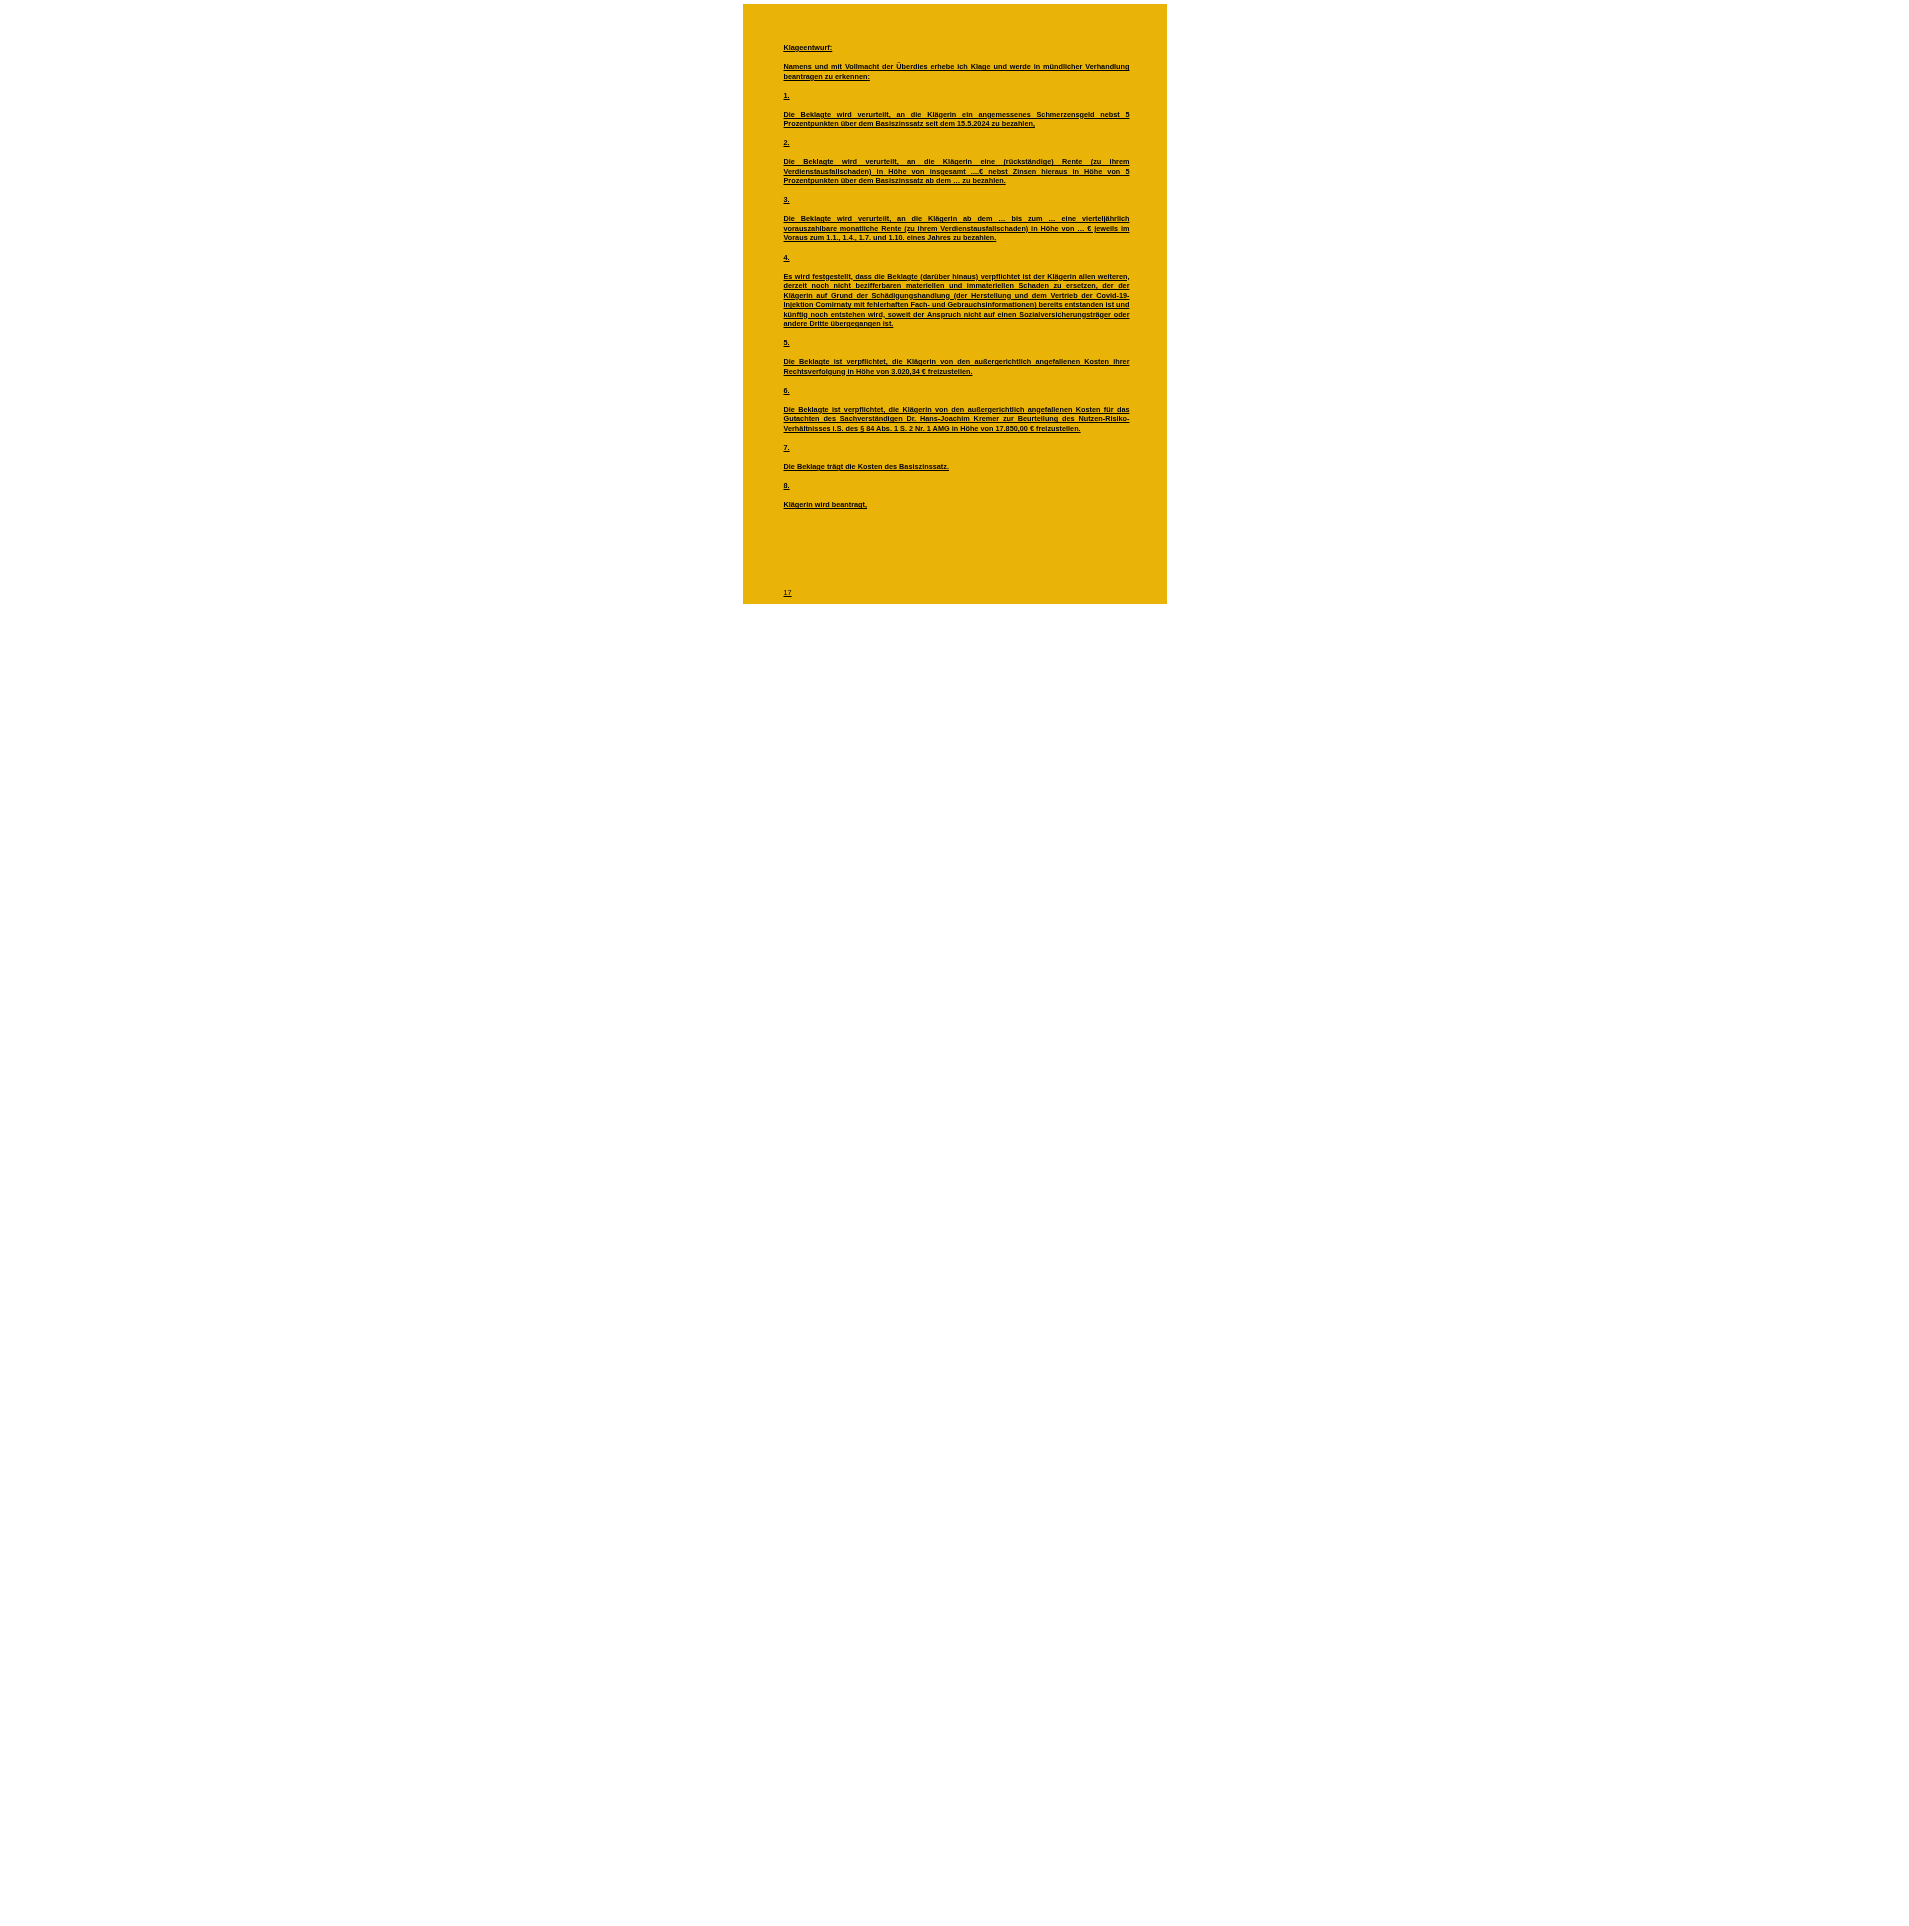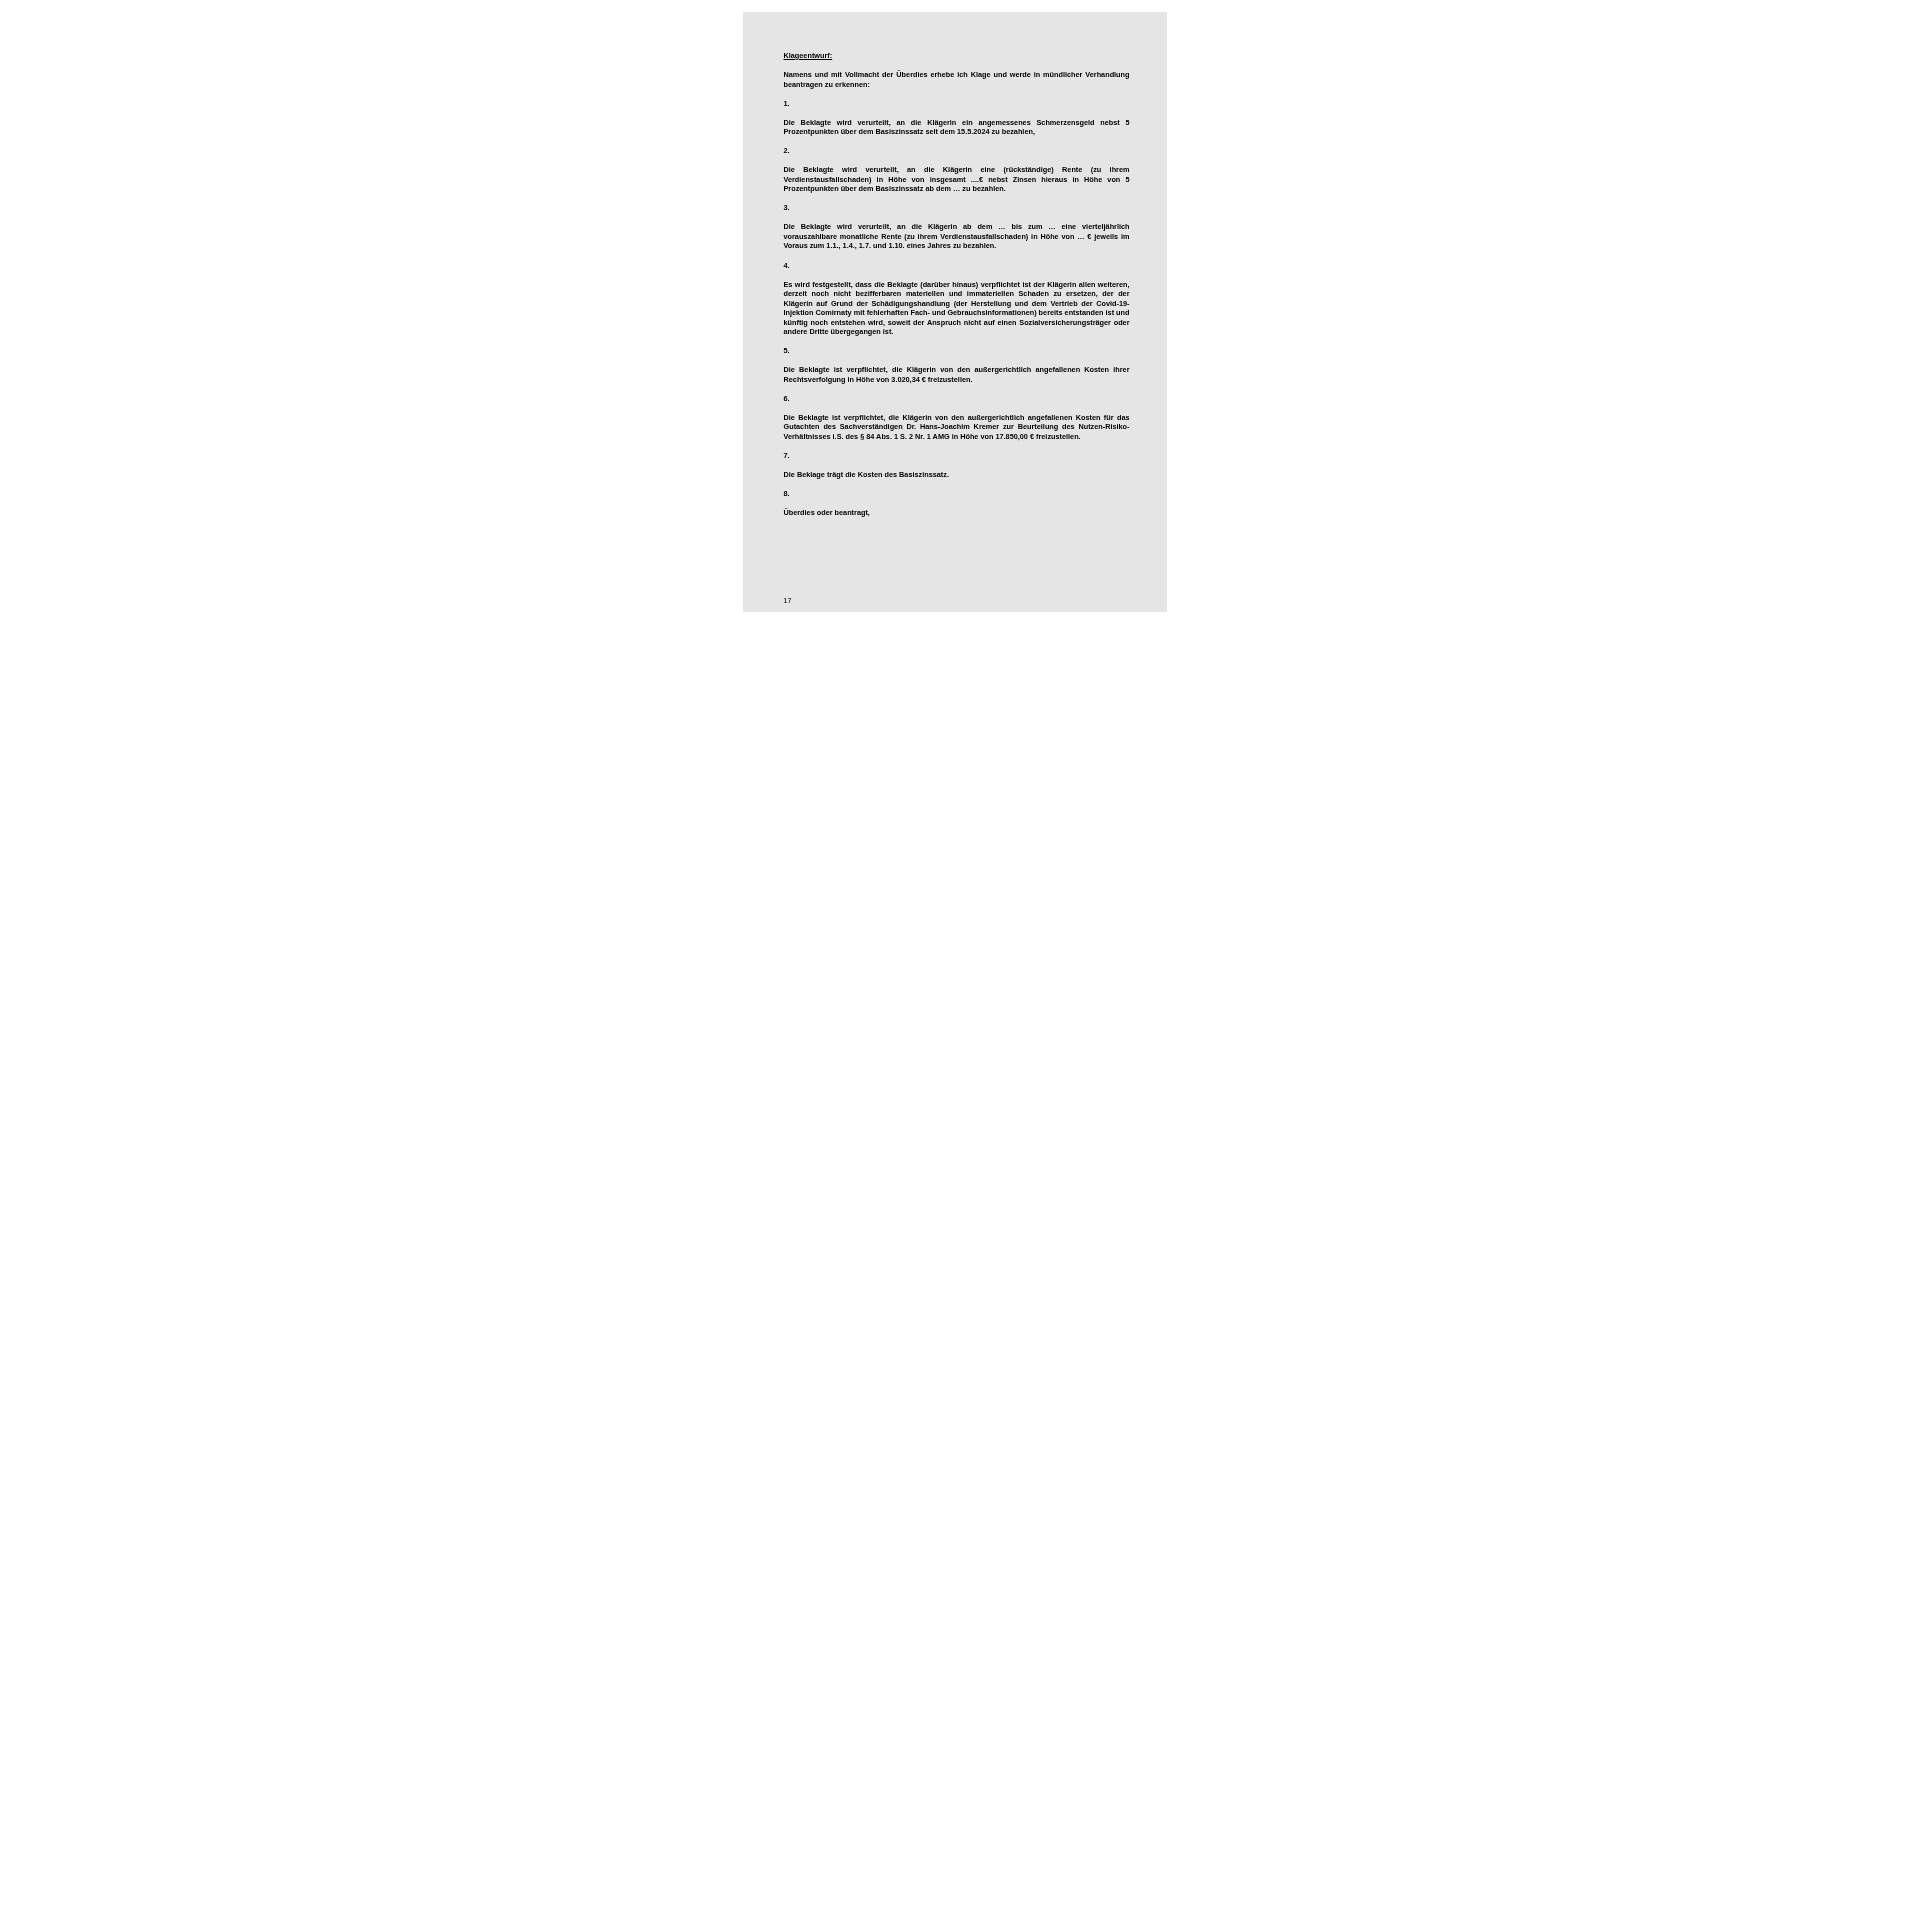--- a/index.html
+++ b/index.html
@@ -6,26 +6,27 @@
   html, body {
     margin: 0;
     padding: 0;
     background: #ffffff;
     color: #000000;
     font-family: "Liberation Sans", "DejaVu Sans", sans-serif;
   }
   .page {
     width: 424px;
     min-height: 600px;
-    margin: 12px auto;
-    background: #e5e5e5;
+    margin: 4px auto;
+    background: #eab308;
     box-sizing: border-box;
     padding: 39px 37px 7px 41px;
     display: flex;
     flex-direction: column;
+    text-decoration: underline;
   }
   .content {
     font-weight: 700;
     font-size: 7.3px;
     line-height: 1.3;
   }
   h1.doc-heading {
     font-size: 7.3px;
     font-weight: 700;
     text-decoration: underline;
@@ -87,21 +88,21 @@
       <p class="para">Die Beklagte ist verpflichtet, die Klägerin von den außergerichtlich angefallenen Kosten für das Gutachten des Sachverständigen Dr. Hans-Joachim Kremer zur Beurteilung des Nutzen-Risiko-Verhältnisses i.S. des § 84 Abs. 1 S. 2 Nr. 1 AMG in Höhe von 17.850,00 € freizustellen.</p>
     </div>
 
     <div class="block">
       <p class="num">7.</p>
       <p class="para">Die Beklage trägt die Kosten des Basiszinssatz.</p>
     </div>
 
     <div class="block">
       <p class="num">8.</p>
-      <p class="para">Überdies oder beantragt,</p>
+      <p class="para">Klägerin wird beantragt,</p>
     </div>
 
   </div>
 
   <div class="footer">
     <span>17</span>
   </div>
 </div>
 
 

